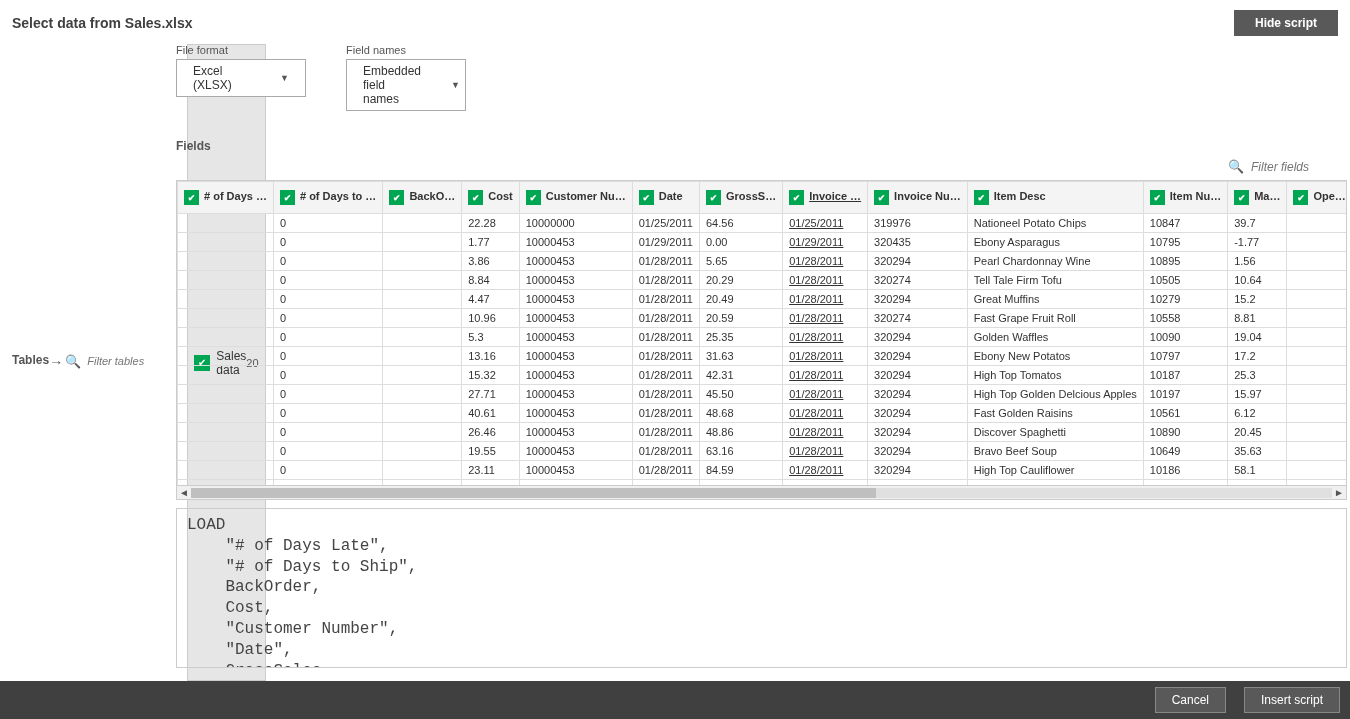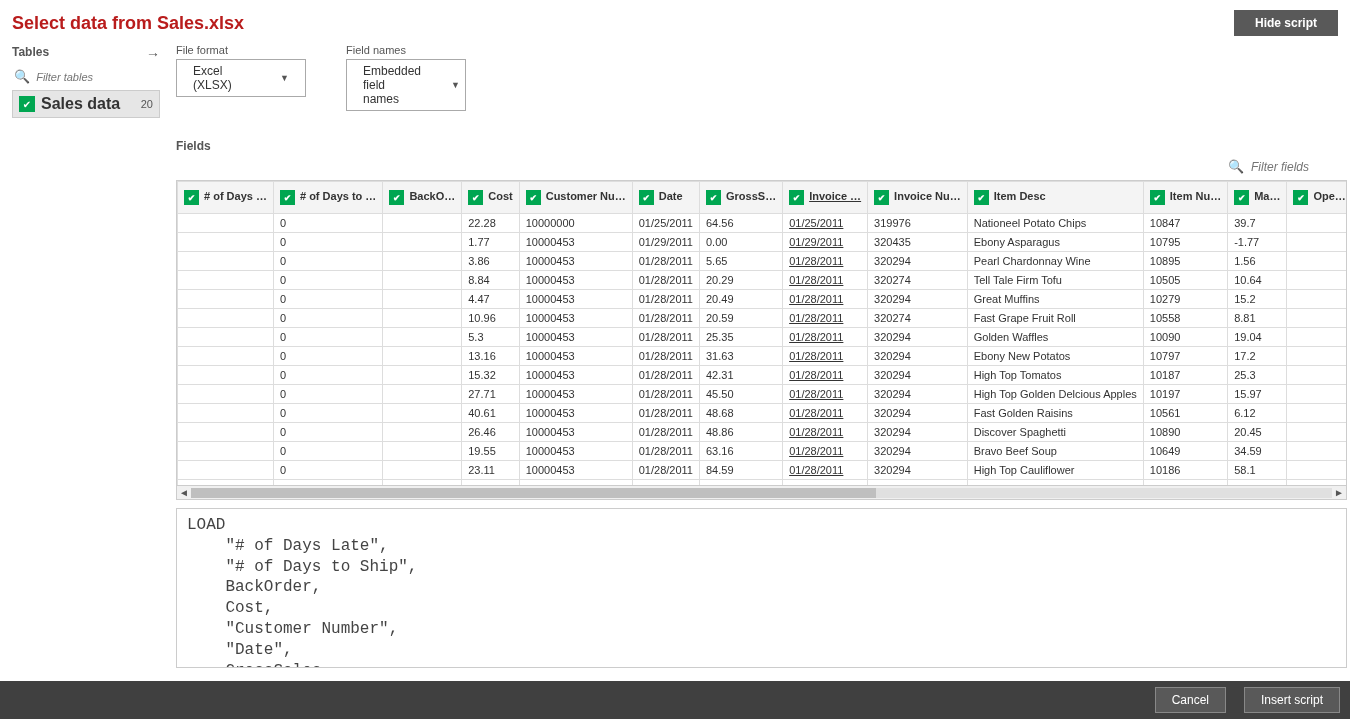--- a/index.html
+++ b/index.html
@@ -1,33 +1,33 @@
 <!DOCTYPE html>
 <html><head>
 <meta charset="utf-8">
 <style>
   * { box-sizing: border-box; margin: 0; padding: 0; }
   body { font-family: Arial, sans-serif; font-size: 12px; color: #333; background: #fff; width: 1350px; height: 719px; overflow: hidden; display: flex; flex-direction: column; }
   
   .header { display: flex; justify-content: space-between; align-items: center; padding: 10px 12px 0 12px; }
-  .page-title { font-size: 18px; font-weight: 600; color: #b91c1c; }
+  .page-title { font-size: 14px; font-weight: 600; color: #404040; }
   .hide-script-btn { background: #595959; color: #fff; border: 1px solid #595959; padding: 5px 20px; font-size: 12px; cursor: pointer; font-weight:600; }
   
   .main { display: flex; flex: 1; overflow: hidden; padding: 8px 3px 0 12px; }
   
-  .left-panel { width: 148px; display: flex; flex-direction: column; }
+  .left-panel { width: 148px; display: flex; }
   .tables-row { display: flex; justify-content: space-between; align-items: center; margin-bottom: 6px; }
   .tables-label { font-size: 12px; font-weight: 600; color: #555; }
   .arrow-icon { font-size: 14px; color: #555; }
   .filter-row { display: flex; align-items: center; gap: 6px; padding: 3px 0 6px 2px; }
   .search-icon { font-size: 13px; color: #666; }
   .filter-input { border: none; outline: none; font-size: 11px; font-style: italic; color: #999; width: 100px; }
   .table-item { display: flex; align-items: center; background: #e6e6e6; padding: 4px 6px; border: 1px solid #ccc; }
   .table-item .check { width: 16px; height: 16px; background: #00a651; display: inline-flex; align-items: center; justify-content: center; color: #fff; font-size: 10px; margin-right: 6px; }
-  .table-item .label { flex: 1; font-size: 16px; font-weight: bold; }
+  .table-item .label { flex: 1; font-size: 12px; }
   .table-item .count { font-size: 11px; color: #555; }
   
   .right-panel { flex: 1; display: flex; flex-direction: column; padding-left: 16px; overflow: hidden; }
   .config-row { display: flex; gap: 40px; }
   .config-group { display: flex; flex-direction: column; }
   .config-label { font-size: 11px; color: #555; margin-bottom: 3px; }
   .select-box { border: 1px solid #aaa; padding: 4px 16px; font-size: 12px; display: inline-flex; align-items: center; justify-content: space-between; background: #fff; cursor: pointer; gap: 24px; }
   .select-box.file-format { width: 130px; }
   .select-box.field-names { width: 120px; }
   .select-caret { font-size: 9px; color: #555; margin-left:6px;}
@@ -328,21 +328,21 @@
                 <td class="col-1">0</td>
                 <td class="col-2"></td>
                 <td class="col-3">19.55</td>
                 <td class="col-4">10000453</td>
                 <td class="col-5">01/28/2011</td>
                 <td class="col-6">63.16</td>
                 <td class="col-7">01/28/2011</td>
                 <td class="col-8">320294</td>
                 <td class="col-9">Bravo Beef Soup</td>
                 <td class="col-10">10649</td>
-                <td class="col-11">34.59</td>
+                <td class="col-11">35.63</td>
                 <td class="col-12"></td>
               </tr>
               <tr>
                 <td class="col-0"></td>
                 <td class="col-1">0</td>
                 <td class="col-2"></td>
                 <td class="col-3">23.11</td>
                 <td class="col-4">10000453</td>
                 <td class="col-5">01/28/2011</td>
                 <td class="col-6">84.59</td>

